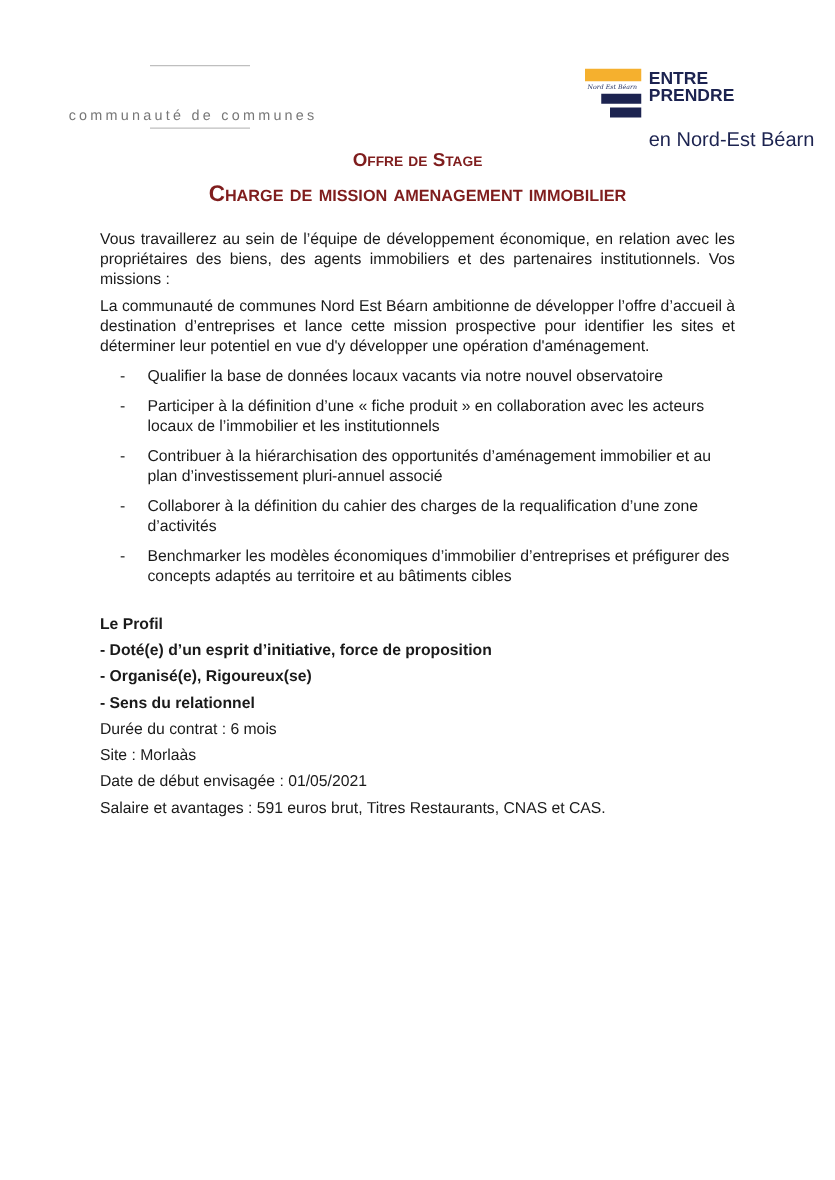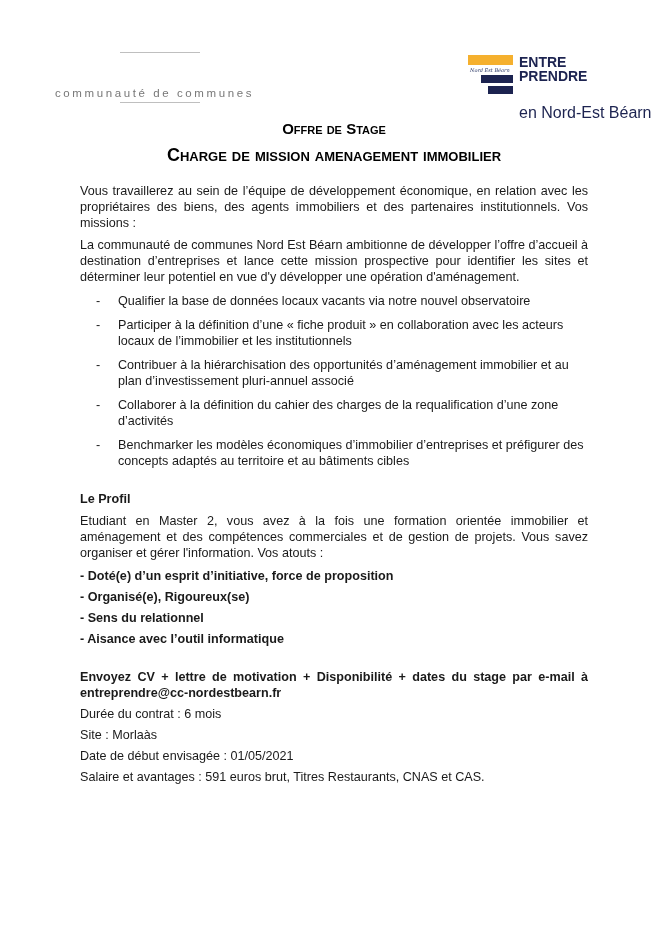--- a/index.html
+++ b/index.html
@@ -20,21 +20,21 @@
     .logo-right { position: absolute; left: 468px; top: 55px; width: 170px; height: 45px; }
     .logo-right .bar-orange { position: absolute; left: 0; top: 0; width: 45px; height: 10px; background: #f5b02e; }
     .logo-right .mini { position: absolute; left: 2px; top: 12px; font-family: "DejaVu Serif", serif; font-style: italic;
                         font-size: 5px; color: #1c2a5c; white-space: nowrap; }
     .logo-right .bar-navy1 { position: absolute; left: 13px; top: 20px; width: 32px; height: 8px; background: #1c2350; }
     .logo-right .bar-navy2 { position: absolute; left: 20px; top: 31px; width: 25px; height: 8px; background: #1c2350; }
     .logo-right .t1 { position: absolute; left: 51px; top: 0px; font-weight: bold; font-size: 14px; color: #1c2350; line-height: 14px; }
     .logo-right .t2 { position: absolute; left: 51px; top: 14px; font-weight: bold; font-size: 14px; color: #1c2350; line-height: 14px; }
     .logo-right .t3 { position: absolute; left: 51px; top: 30px; font-size: 16px; color: #1c2350; line-height: 12px; white-space: nowrap; margin-top: 22px; }
 
-    .title-block { position: absolute; left: 0; top: 118px; width: 668px; text-align: center; font-weight: bold; color: #000000; }
+    .title-block { position: absolute; left: 0; top: 118px; width: 668px; text-align: center; font-weight: bold; color: #7f1d1d; }
     .title1 { font-size: 15px; font-variant: small-caps; line-height: 22px; }
     .title2 { font-size: 18px; font-variant: small-caps; line-height: 22px; margin-top: 4px; }
 
     .content { position: absolute; left: 80px; top: 183px; width: 508px; font-size: 12.6px; line-height: 16px; color: #1a1a1a; }
     .content p { margin: 0 0 8px 0; text-align: justify; }
     .missions { list-style: none; margin: 0; padding: 0; }
     .missions li { position: relative; padding-left: 38px; margin-bottom: 8px; padding-right: 0; }
     .missions li .dash { position: absolute; left: 16px; top: 0; }
     .section-title { font-weight: bold; margin-top: 22px !important; margin-bottom: 6px !important; }
     .atouts { list-style: none; margin: 0; padding: 0; font-weight: bold; }
@@ -72,26 +72,23 @@
   <p>La communauté de communes Nord Est Béarn ambitionne de développer l’offre d’accueil à destination d’entreprises et lance cette mission prospective pour identifier les sites et déterminer leur potentiel en vue d'y développer une opération d'aménagement.</p>
   <ul class="missions">
     <li><span class="dash">-</span><span>Qualifier la base de données locaux vacants via notre nouvel observatoire</span></li>
     <li><span class="dash">-</span><span>Participer à la définition d’une « fiche produit » en collaboration avec les acteurs locaux de l’immobilier et les institutionnels</span></li>
     <li><span class="dash">-</span><span>Contribuer à la hiérarchisation des opportunités d’aménagement immobilier et au plan d’investissement pluri-annuel associé</span></li>
     <li><span class="dash">-</span><span>Collaborer à la définition du cahier des charges de la requalification d’une zone d’activités</span></li>
     <li><span class="dash">-</span><span>Benchmarker les modèles économiques d’immobilier d’entreprises et préfigurer des concepts adaptés au territoire et au bâtiments cibles</span></li>
   </ul>
 
   <p class="section-title">Le Profil</p>
-  <p>Etudiant en Master 2, vous avez à la fois une formation orientée immobilier et aménagement et des compétences commerciales et de gestion de projets. Vous savez organiser et gérer l'information. Vos atouts :</p>
   <ul class="atouts">
     <li>- Doté(e) d’un esprit d’initiative, force de proposition</li>
     <li>- Organisé(e), Rigoureux(se)</li>
     <li>- Sens du relationnel</li>
-    <li>- Aisance avec l’outil informatique</li>
   </ul>
 
-  <p class="apply"><span>Envoyez CV + lettre de motivation + Disponibilité + dates du stage par e-mail à</span> <span>entreprendre@cc-nordestbearn.fr</span></p>
   <p class="info">Durée du contrat : 6 mois</p>
   <p class="info">Site : Morlaàs</p>
   <p class="info">Date de début envisagée : 01/05/2021</p>
   <p class="info">Salaire et avantages : 591 euros brut, Titres Restaurants, CNAS et CAS.</p>
 </div>
 
 </body></html>

